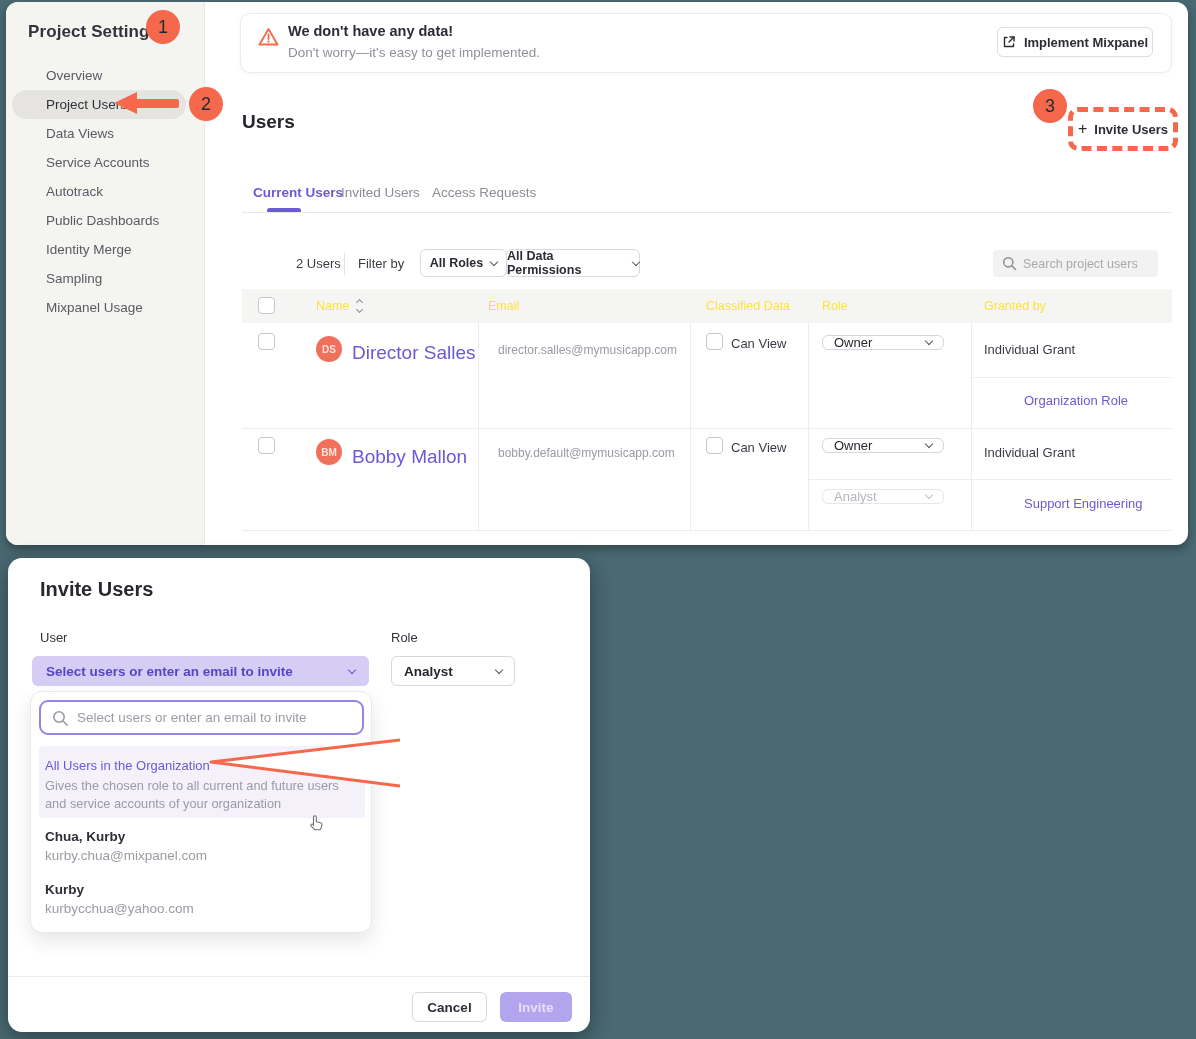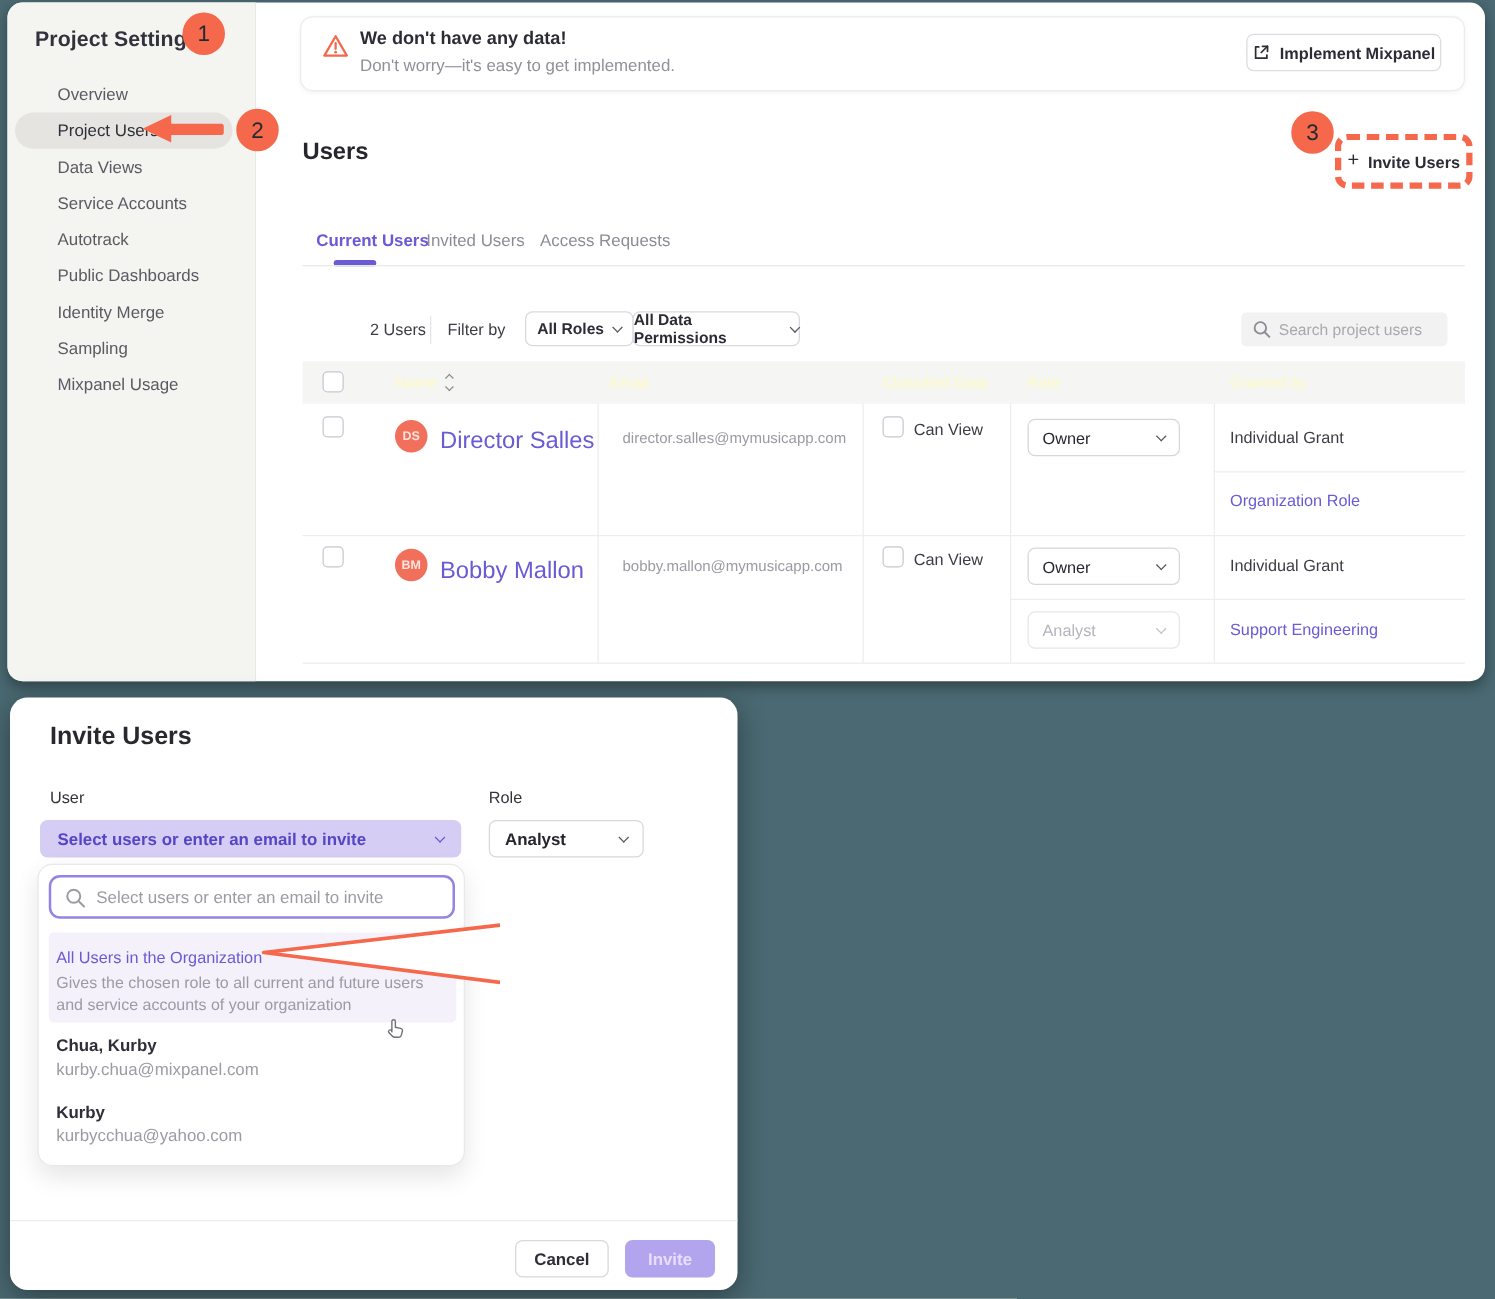--- a/index.html
+++ b/index.html
@@ -54,34 +54,34 @@
                 font-weight:bold; color:#2c2c36; cursor:pointer; }
   .chev { display:inline-block; width:6px; height:6px; border-right:1.5px solid #55555e;
           border-bottom:1.5px solid #55555e; transform:rotate(45deg); margin-top:-3px; }
   .search-box { left:993px; top:250px; width:165px; height:27px; background:#f2f2f3; border-radius:4px; }
   .search-box input { position:absolute; left:30px; top:0; width:130px; height:27px; border:0; background:transparent;
                       outline:none; font-size:12.5px; color:#55555e; font-family:"Liberation Sans",sans-serif; }
   .search-box input::placeholder { color:#a8a8b0; }
 
   
   .thead { left:242px; top:289px; width:930px; height:34px; background:#f5f5f4; }
-  .th { top:299px; font-size:12.5px; color:#fef9c3; white-space:nowrap; }
+  .th { top:299px; font-size:12.5px; color:#fde047; white-space:nowrap; }
   .sort { left:357px; top:300px; display:flex; flex-direction:column; gap:2px; }
   .sort i { display:block; width:5px; height:5px; border-right:1.2px solid #8c8c95; border-bottom:1.2px solid #8c8c95; }
   .sort .up { transform:rotate(-135deg); } .sort .dn { transform:rotate(45deg); }
   .cb { width:17px; height:17px; background:#fff; border:1.5px solid #c7c7cf; border-radius:4px; cursor:pointer; }
   .colline { width:1px; top:323px; height:207px; background:#ededf0; }
   .hline { height:1px; background:#ededf0; }
   .avatar { width:26px; height:26px; border-radius:50%; background:#f0705c; color:#ffe3dc; font-size:10px;
             font-weight:bold; display:flex; align-items:center; justify-content:center; }
   .name-link { font-size:19px; color:#6a5ad4; cursor:pointer; white-space:nowrap; }
   .email { font-size:12px; color:#9a9aa3; white-space:nowrap; }
   .cell-text { font-size:13px; color:#3c3c46; white-space:nowrap; }
-  .link13 { font-size:13px; color:#6a5ad4; cursor:pointer; white-space:nowrap; }
-  .role-select { width:122px; height:30px; background:#fff; border:1px solid #d6d6dc; border-radius:6px;
+  .link13 { font-size:13px; color:#6a5ad4; cursor:pointer; white-space:nowrap;margin-left:40px; }
+  .role-select { width:122px; height:15px; background:#fff; border:1px solid #d6d6dc; border-radius:6px;
                  display:flex; align-items:center; justify-content:space-between; padding:0 11px;
                  font-size:13px; color:#26262e; cursor:pointer; }
   .role-select.disabled { border-color:#e6e6eb; color:#b4b4bc; cursor:default; }
   .role-select.disabled .chev { border-color:#c3c3ca; }
 
   
   .dialog { left:8px; top:558px; width:582px; height:474px; background:#fff; border-radius:14px;
             box-shadow:0 6px 22px rgba(0,0,0,.38); z-index:20; }
   .dlg-title { left:32px; top:20px; font-size:20px; font-weight:bold; color:#28282f; }
   .dlg-label { font-size:13px; font-weight:normal; color:#33333c; }
@@ -221,21 +221,21 @@
   </div>
   <div class="abs cell-text" style="left:984px; top:342px">Individual Grant</div>
   <div class="abs hline" style="left:971px; top:377px; width:201px"></div>
   <div class="abs link13" style="left:984px; top:393px">Organization Role</div>
 
   <div class="abs hline" style="left:242px; top:428px; width:930px"></div>
 
   <div class="abs cb" style="left:258px; top:437px"></div>
   <div class="abs avatar" style="left:316px; top:439px">BM</div>
   <div class="abs name-link" style="left:352px; top:446px">Bobby Mallon</div>
-  <div class="abs email" style="left:498px; top:446px">bobby.mallon@mymusicapp.com</div>
+  <div class="abs email" style="left:498px; top:446px">bobby.default@mymusicapp.com</div>
   <div class="abs cb" style="left:706px; top:437px"></div>
   <div class="abs cell-text" style="left:731px; top:440px">Can View</div>
   <div class="abs role-select" style="left:822px; top:438px">
     <span>Owner</span>
     <i class="chev"></i>
   </div>
   <div class="abs cell-text" style="left:984px; top:445px">Individual Grant</div>
   <div class="abs hline" style="left:808px; top:479px; width:364px"></div>
   <div class="abs role-select disabled" style="left:822px; top:489px">
     <span>Analyst</span>

